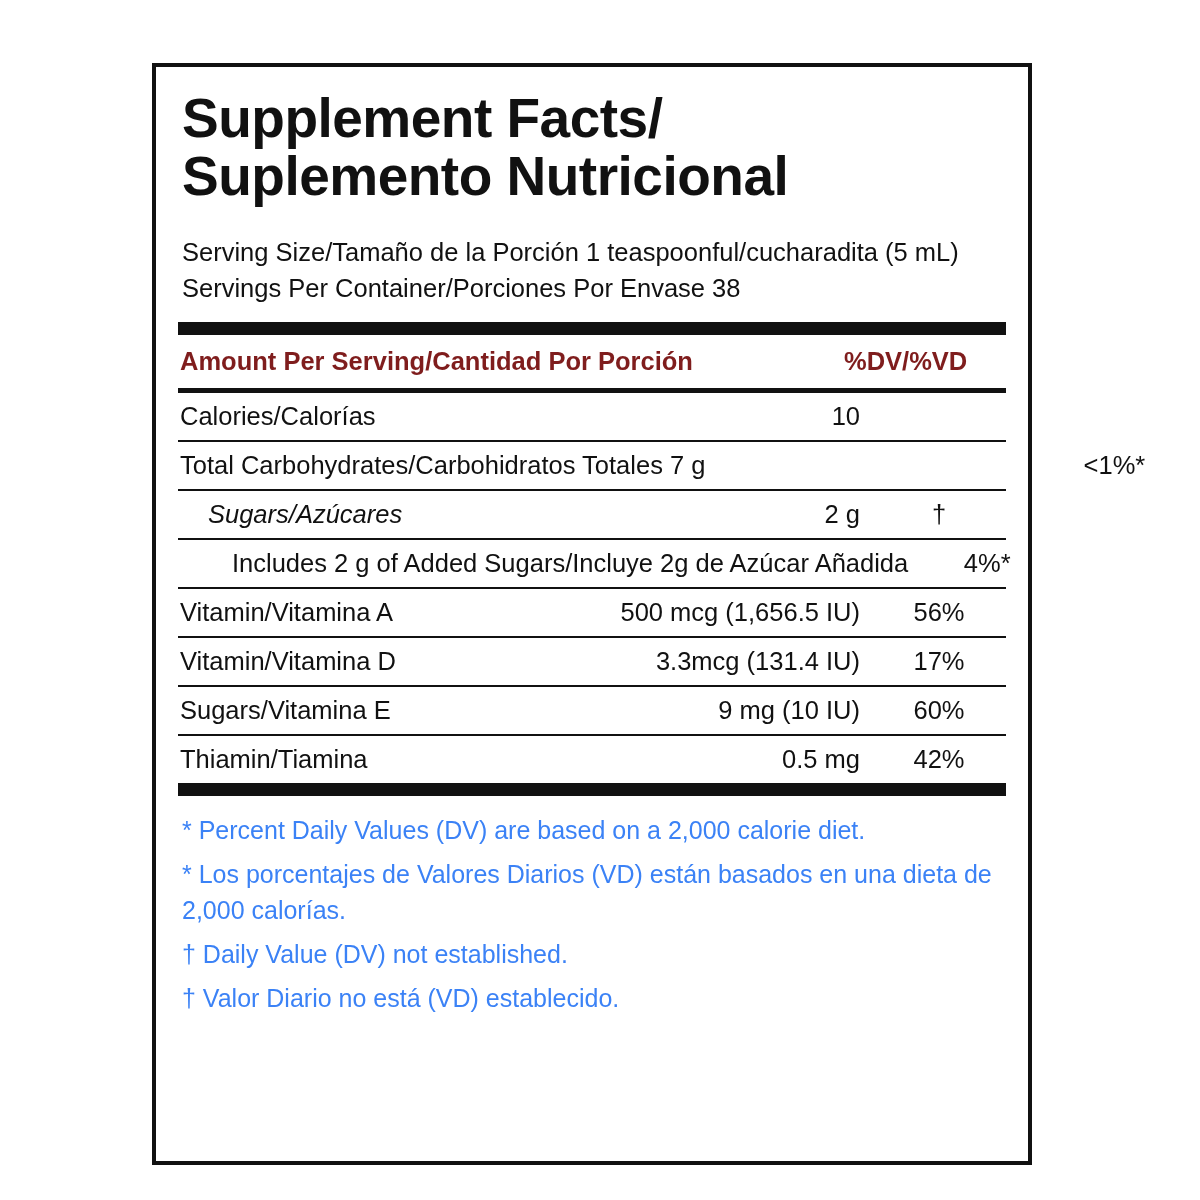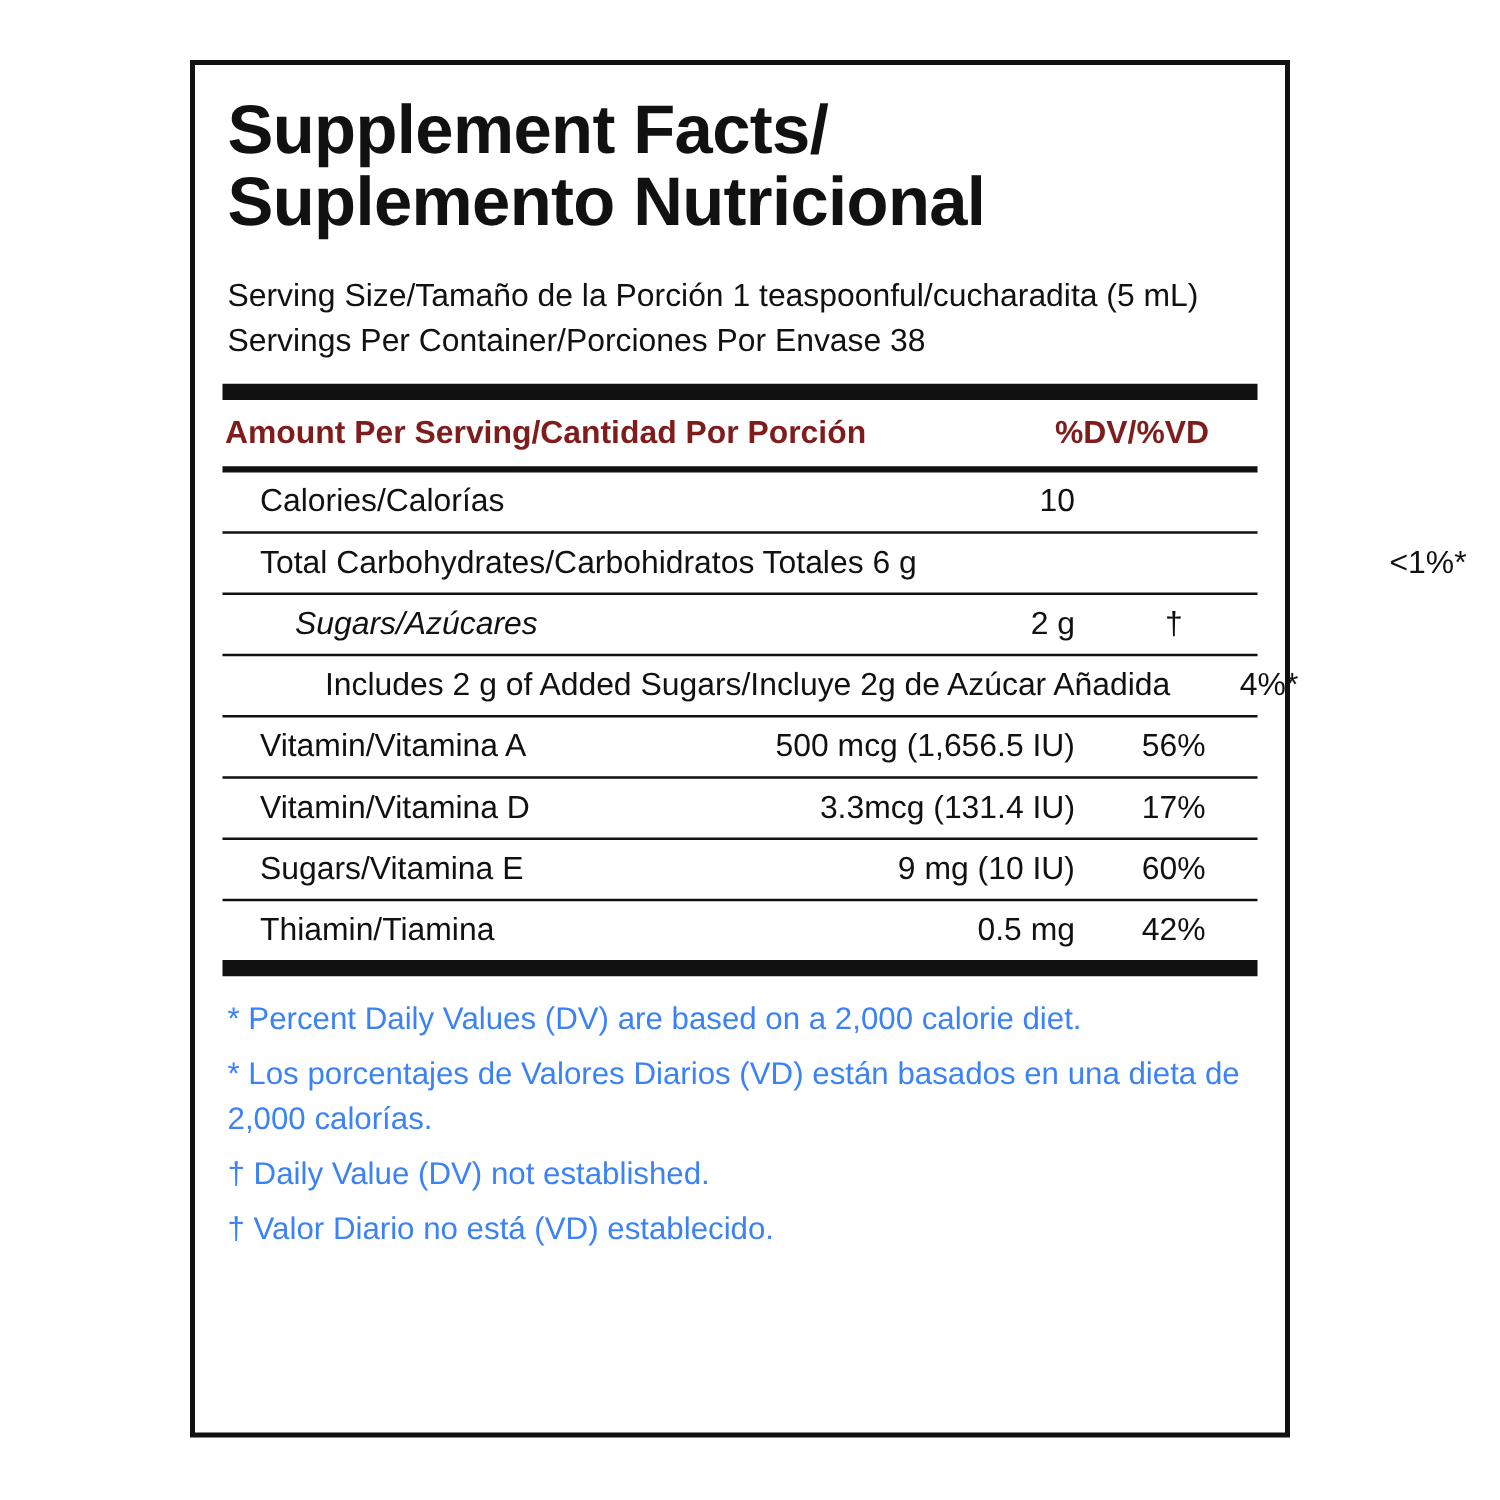--- a/index.html
+++ b/index.html
@@ -15,21 +15,21 @@
     position: relative;
     width: 1200px;
     height: 1200px;
     background: #ffffff;
     box-sizing: border-box;
   }
 
   .panel {
     position: absolute;
     left: 152px;
-    top: 48px;
+    top: 63px;
     width: 880px;
     height: 1102px;
     background: #ffffff;
     border: 4px solid #111111;
     box-sizing: border-box;
     padding: 0 22px;
   }
 
   .title-block {
     padding: 22px 4px 6px 4px;
@@ -70,21 +70,20 @@
     height: 2px;
     background: #111111;
   }
 
   .row {
     display: flex;
     align-items: baseline;
     padding: 9px 2px 9px 2px;
     font-size: 25.5px;
     color: #111111;
-    margin-left: 28px;
   }
 
   .row .label {
     flex: 1 1 auto;
     white-space: nowrap;
   }
 
   .row .amount {
     flex: 0 0 auto;
     text-align: right;
@@ -160,21 +159,21 @@
     <div class="rule-med"></div>
 
     <div class="row">
       <div class="label">Calories/Calorías</div>
       <div class="amount mid">10</div>
       <div class="dv"></div>
     </div>
     <div class="rule-thin"></div>
 
     <div class="row">
-      <div class="label">Total Carbohydrates/Carbohidratos Totales 6 g</div>
+      <div class="label">Total Carbohydrates/Carbohidratos Totales 7 g</div>
       <div class="amount mid"></div>
       <div class="dv">&lt;1%*</div>
     </div>
     <div class="rule-thin"></div>
 
     <div class="row indent1">
       <div class="label">Sugars/Azúcares</div>
       <div class="amount mid">2 g</div>
       <div class="dv">†</div>
     </div>

